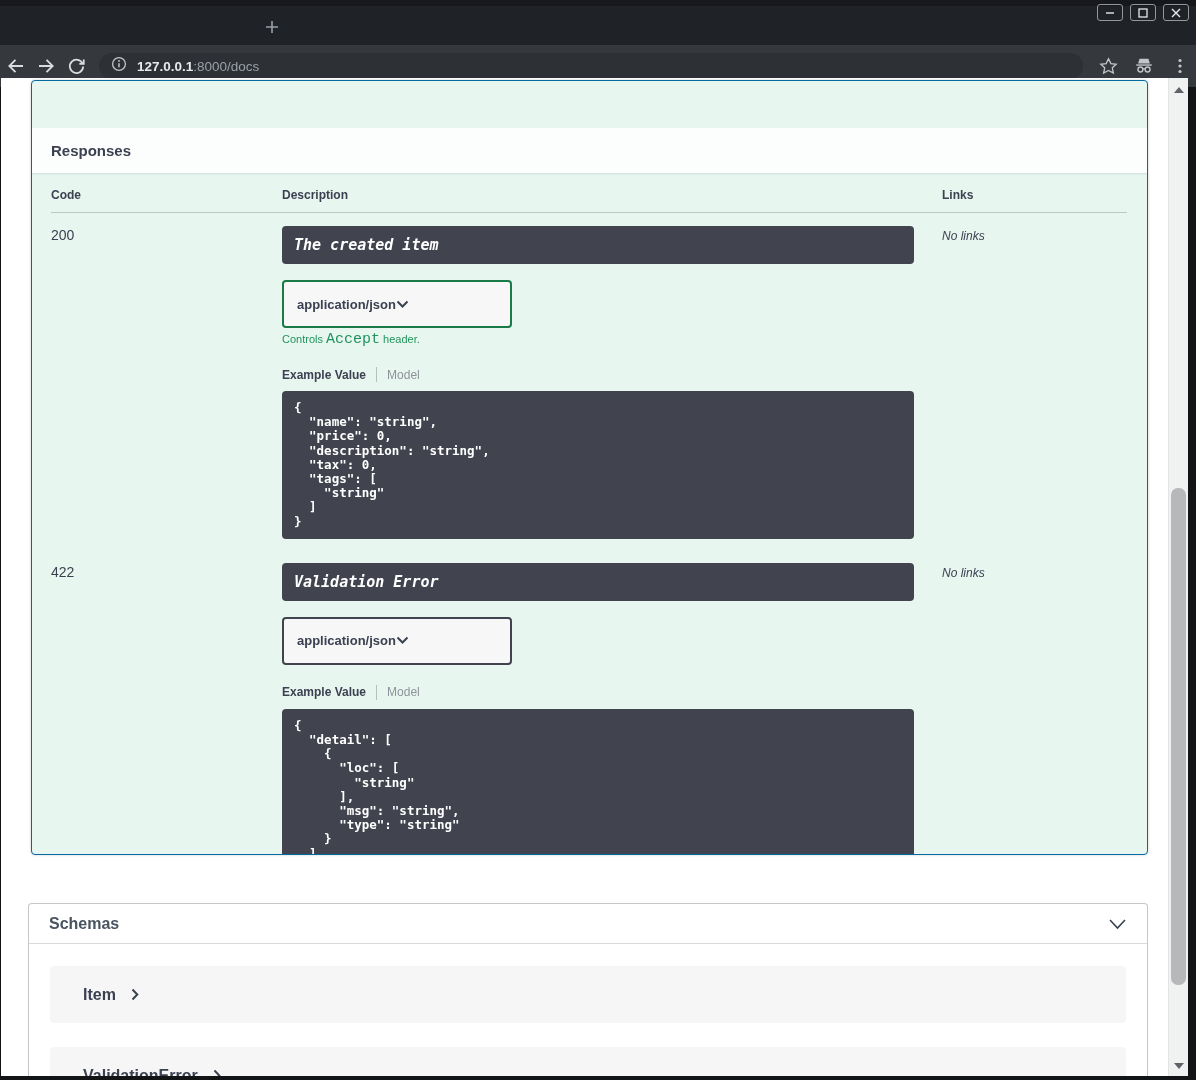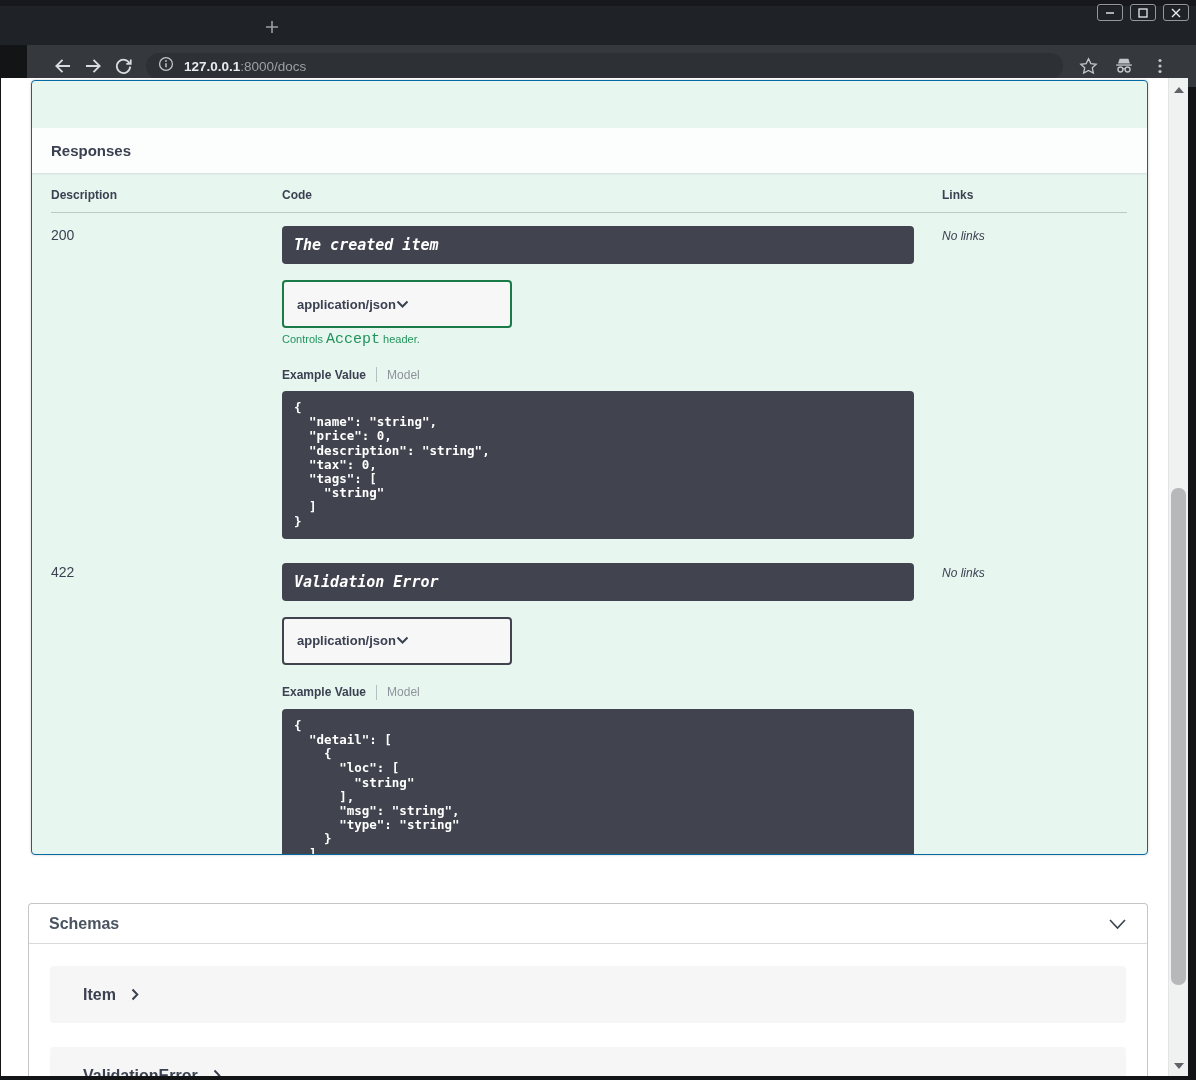--- a/index.html
+++ b/index.html
@@ -17,21 +17,21 @@
                overflow:hidden; letter-spacing:.2px; }
   .tab-close { width:18px; height:18px; display:flex; align-items:center; justify-content:center;
                border-radius:50%; cursor:pointer; }
   .newtab-btn { position:absolute; left:259px; top:14px; width:26px; height:26px; display:flex;
                 align-items:center; justify-content:center; border-radius:50%; cursor:pointer; }
   .win-controls { position:absolute; right:7px; top:4px; display:flex; gap:7px; }
   .win-btn { width:26px; height:17px; border:1px solid #95989b; border-radius:3px; background:transparent;
              display:flex; align-items:center; justify-content:center; cursor:pointer; }
 
   .toolbar { position:absolute; top:45px; left:0; right:0; height:42px; background:#35383c;
-             display:flex; align-items:center; padding:0 21px;margin-left:27px; }
+             display:flex; align-items:center; padding:0 1px; }
   .nav-icon { width:30px; height:28px; display:flex; align-items:center; justify-content:center;
               border-radius:50%; cursor:pointer; flex:0 0 auto; }
   .omnibox { flex:1; height:26px; background:#2d3034; border-radius:13px; margin:0 14px 0 8px;
              display:flex; align-items:center; padding:0 12px; cursor:text; }
   .omnibox .url { margin-left:10px; font-size:13.5px; }
   .url .host { color:#e8eaed; font-weight:bold; }
   .url .rest { color:#9aa0a6; }
   .toolbar-right { display:flex; align-items:center; gap:14px; margin-right:4px; }
   .tool-icon { width:22px; height:22px; display:flex; align-items:center; justify-content:center; cursor:pointer; }
 
@@ -195,22 +195,22 @@
 
     <div class="opblock">
       <div class="opblock-spacer"></div>
 
       <div class="opblock-section-header">
         <h4>Responses</h4>
       </div>
 
       <div class="responses-wrapper">
         <div class="r-grid">
+          <div class="r-head">Code</div>
           <div class="r-head">Description</div>
-          <div class="r-head">Code</div>
           <div class="r-head">Links</div>
         </div>
 
         <div class="r-grid">
           <div class="r-cell"><span class="code-val">200</span></div>
           <div class="r-cell">
             <div class="desc-box">
               <p>The created item</p>
             </div>
             <div class="media-select accept">

